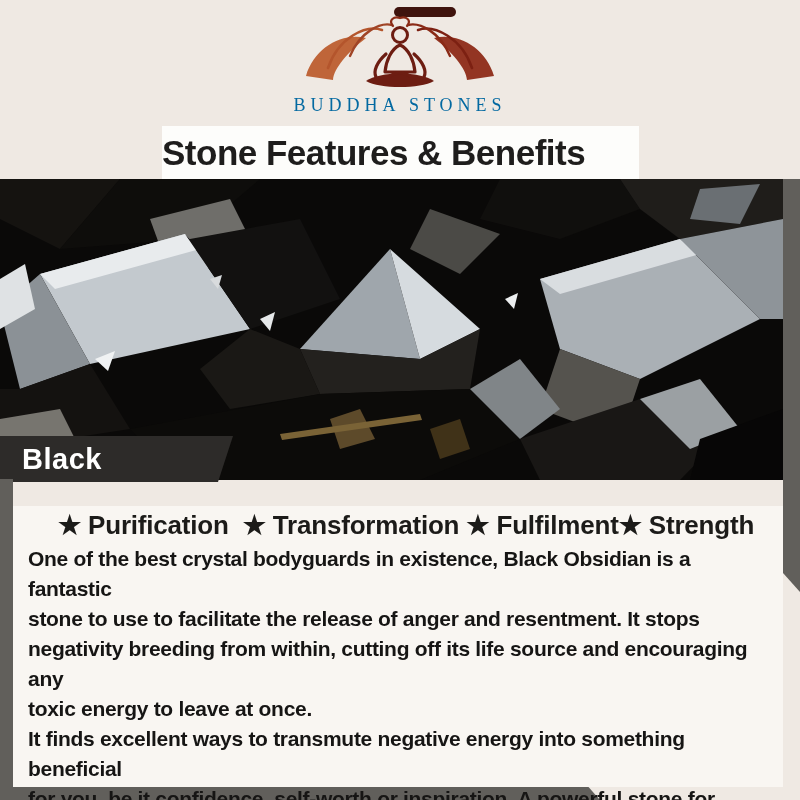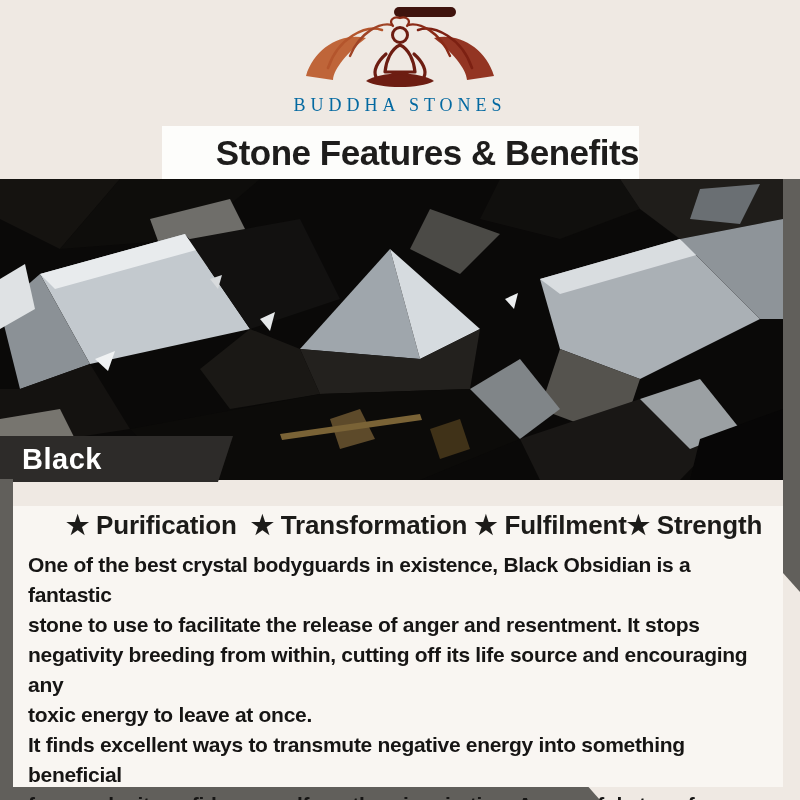--- a/index.html
+++ b/index.html
@@ -9,21 +9,21 @@
   
   #topmark{position:absolute;left:394px;top:7px;width:62px;height:10px;background:#3f130d;border-radius:5px;}
 
   
   #logo{position:absolute;left:290px;top:14px;width:220px;height:80px;}
   #brandname{position:absolute;left:0;top:95px;width:800px;text-align:center;
     font-family:"Liberation Serif",serif;font-size:18px;letter-spacing:5px;color:#0369a1;}
 
   
   #titlebox{position:absolute;left:162px;top:126px;width:477px;height:53px;background:#fdfdfb;}
-  #titlebox .t{width:100%;height:53px;line-height:53px;text-align:right;
+  #titlebox .t{width:100%;height:53px;line-height:53px;text-align:left;
     font-size:35px;font-weight:bold;color:#1e1d1c;letter-spacing:-0.5px;}
 
   
   #photo{position:absolute;left:0;top:179px;width:783px;height:301px;background:#0a0908;}
   #photo svg{display:block;}
 
   
   #ribbon-right{position:absolute;left:783px;top:179px;width:17px;height:413px;background:#615f5b;
     clip-path:polygon(0 0,100% 0,100% 100%,0 95.4%);}
 
@@ -31,25 +31,25 @@
   #label{position:absolute;left:0;top:436px;width:233px;height:46px;background:#2d2b29;
     clip-path:polygon(0 0,100% 0,calc(100% - 15px) 100%,0 100%);}
   #label .t{padding-left:22px;line-height:46px;font-size:29px;font-weight:bold;color:#ffffff;letter-spacing:0.5px;}
 
   
   #card{position:absolute;left:13px;top:506px;width:770px;height:281px;background:#f9f6f2;}
   #strip-left{position:absolute;left:0;top:479px;width:13px;height:321px;background:#615f5b;}
   #bar-bottom{position:absolute;left:0;top:783px;width:600px;height:17px;background:#615f5b;
     clip-path:polygon(0 0,calc(100% - 15px) 0,100% 100%,0 100%);}
 
-  #features{margin:2px 0 0 16px;width:100%;text-align:center;white-space:pre;
+  #features{margin:2px 0 0 8px;width:100%;text-align:center;white-space:pre;
     font-size:26px;font-weight:bold;color:#1c1b19;letter-spacing:-0.2px;line-height:34px;}
   .para{margin:0;padding:0 12px 0 15px;white-space:pre-line;
     font-size:21px;font-weight:bold;color:#161514;letter-spacing:-0.3px;line-height:30px;}
-  .para.first{margin-top:8px;}
+  .para.first{margin-top:2px;}
 </style>
 </head>
 <body>
 
 <div id="page">
 
   <div id="topmark"></div>
 
   <div id="logo">
     <svg width="220" height="80" viewBox="0 0 220 80">

